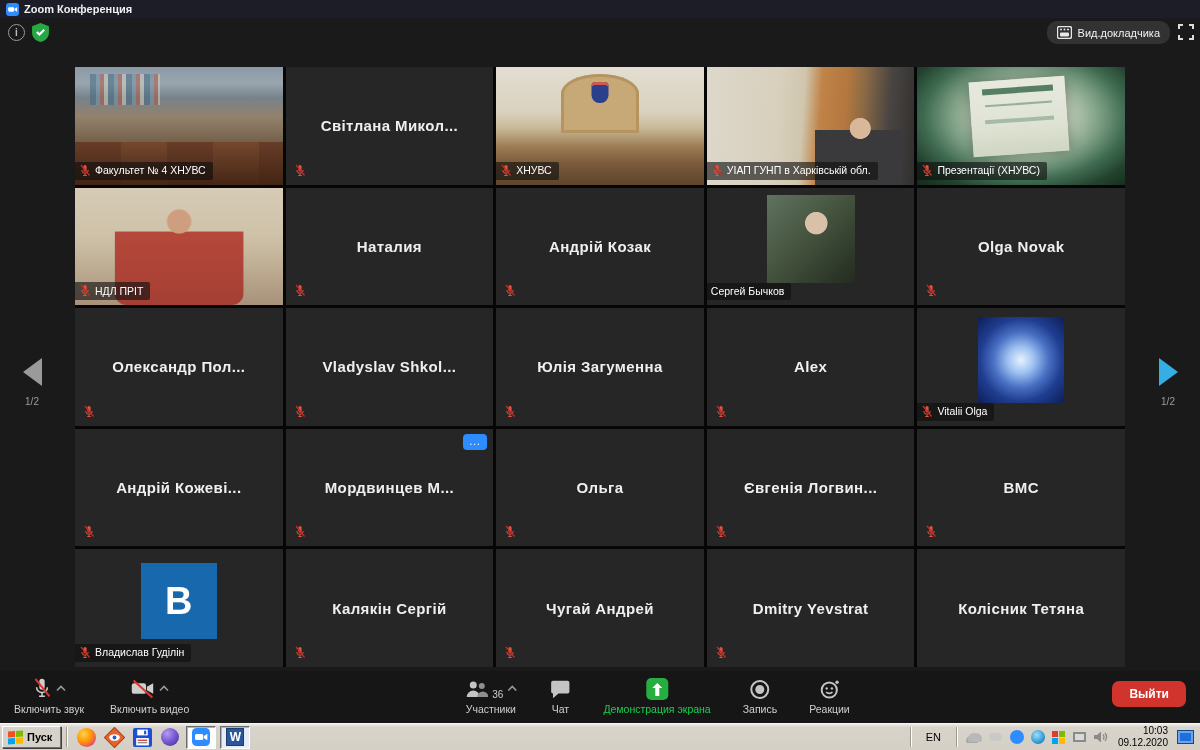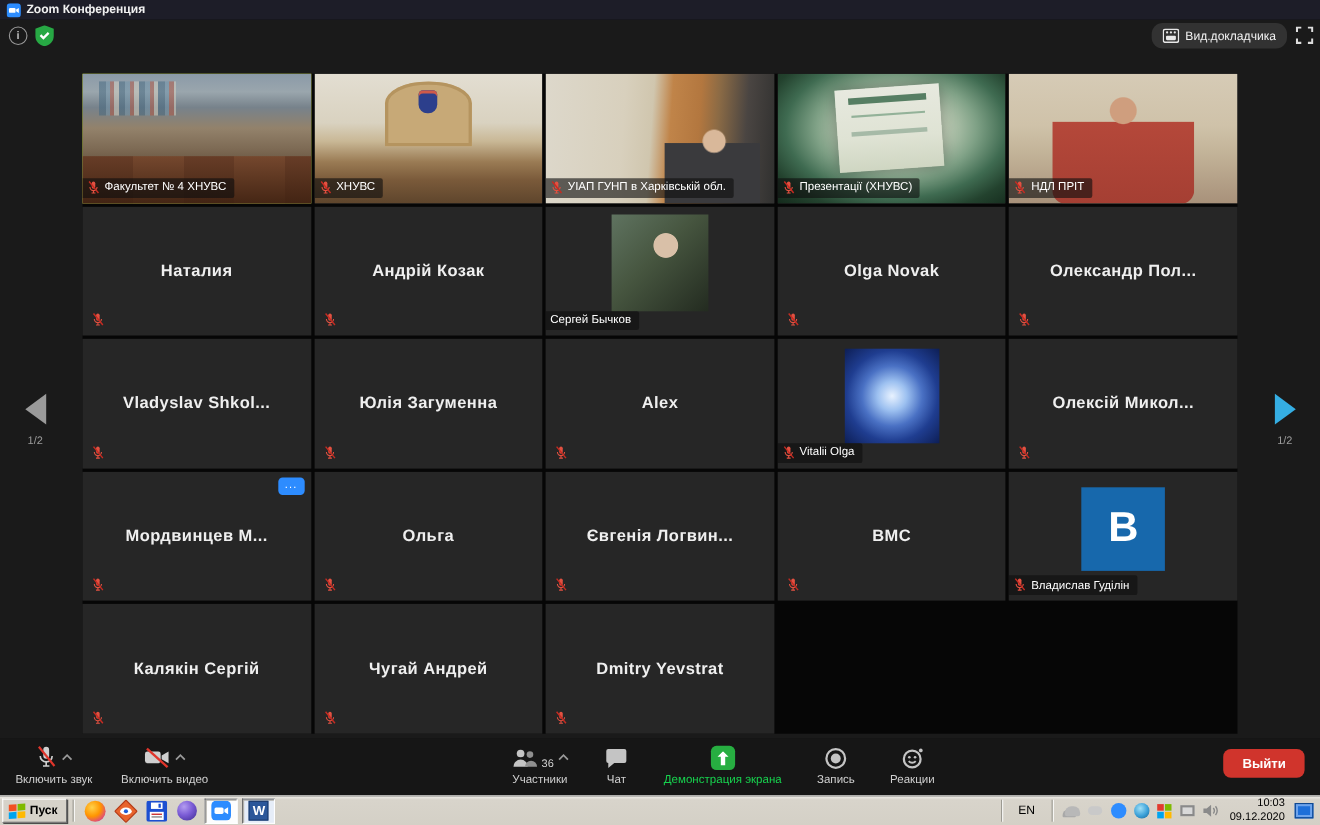--- a/index.html
+++ b/index.html
@@ -189,20 +189,29 @@
             <svg width="12" height="13" viewBox="0 0 24 26">
               <path d="M12 2a3.2 3.2 0 0 1 3.2 3.2v6.6a3.2 3.2 0 0 1-6.4 0V5.2A3.2 3.2 0 0 1 12 2z" fill="#e25141"></path>
               <path d="M5.5 12a6.5 6.5 0 0 0 13 0" stroke="#e25141" stroke-width="2" fill="none"></path>
               <path d="M12 18.5V23M8.5 23h7" stroke="#e25141" stroke-width="2"></path>
               <path d="M4 2l17 21" stroke="#c62b22" stroke-width="2.6"></path>
             </svg>
             <span>Факультет № 4 ХНУВС</span>
           </div>
         </div>
         <div class="tile">
+          <div class="center-name">Світлана Микол...</div>
+          <div class="tile-mic"><svg width="12" height="13" viewBox="0 0 24 26">
+              <path d="M12 2a3.2 3.2 0 0 1 3.2 3.2v6.6a3.2 3.2 0 0 1-6.4 0V5.2A3.2 3.2 0 0 1 12 2z" fill="#e25141"></path>
+              <path d="M5.5 12a6.5 6.5 0 0 0 13 0" stroke="#e25141" stroke-width="2" fill="none"></path>
+              <path d="M12 18.5V23M8.5 23h7" stroke="#e25141" stroke-width="2"></path>
+              <path d="M4 2l17 21" stroke="#c62b22" stroke-width="2.6"></path>
+            </svg></div>
+        </div>
+        <div class="tile">
           <div class="scene scene-hall"></div>
           <div class="tile-label">
             <svg width="12" height="13" viewBox="0 0 24 26">
               <path d="M12 2a3.2 3.2 0 0 1 3.2 3.2v6.6a3.2 3.2 0 0 1-6.4 0V5.2A3.2 3.2 0 0 1 12 2z" fill="#e25141"></path>
               <path d="M5.5 12a6.5 6.5 0 0 0 13 0" stroke="#e25141" stroke-width="2" fill="none"></path>
               <path d="M12 18.5V23M8.5 23h7" stroke="#e25141" stroke-width="2"></path>
               <path d="M4 2l17 21" stroke="#c62b22" stroke-width="2.6"></path>
             </svg>
             <span>ХНУВС</span>
           </div>
@@ -318,21 +327,21 @@
             <svg width="12" height="13" viewBox="0 0 24 26">
               <path d="M12 2a3.2 3.2 0 0 1 3.2 3.2v6.6a3.2 3.2 0 0 1-6.4 0V5.2A3.2 3.2 0 0 1 12 2z" fill="#e25141"></path>
               <path d="M5.5 12a6.5 6.5 0 0 0 13 0" stroke="#e25141" stroke-width="2" fill="none"></path>
               <path d="M12 18.5V23M8.5 23h7" stroke="#e25141" stroke-width="2"></path>
               <path d="M4 2l17 21" stroke="#c62b22" stroke-width="2.6"></path>
             </svg>
             <span>Vitalii Olga</span>
           </div>
         </div>
         <div class="tile">
-          <div class="center-name">Олексій Микол...</div>
+          <div class="center-name">Андрій Кожеві...</div>
           <div class="tile-mic"><svg width="12" height="13" viewBox="0 0 24 26">
               <path d="M12 2a3.2 3.2 0 0 1 3.2 3.2v6.6a3.2 3.2 0 0 1-6.4 0V5.2A3.2 3.2 0 0 1 12 2z" fill="#e25141"></path>
               <path d="M5.5 12a6.5 6.5 0 0 0 13 0" stroke="#e25141" stroke-width="2" fill="none"></path>
               <path d="M12 18.5V23M8.5 23h7" stroke="#e25141" stroke-width="2"></path>
               <path d="M4 2l17 21" stroke="#c62b22" stroke-width="2.6"></path>
             </svg></div>
         </div>
         <div class="tile">
           <div class="center-name">Мордвинцев М...</div>
           <div class="tile-mic"><svg width="12" height="13" viewBox="0 0 24 26">
@@ -401,20 +410,23 @@
             </svg></div>
         </div>
         <div class="tile">
           <div class="center-name">Dmitry Yevstrat</div>
           <div class="tile-mic"><svg width="12" height="13" viewBox="0 0 24 26">
               <path d="M12 2a3.2 3.2 0 0 1 3.2 3.2v6.6a3.2 3.2 0 0 1-6.4 0V5.2A3.2 3.2 0 0 1 12 2z" fill="#e25141"></path>
               <path d="M5.5 12a6.5 6.5 0 0 0 13 0" stroke="#e25141" stroke-width="2" fill="none"></path>
               <path d="M12 18.5V23M8.5 23h7" stroke="#e25141" stroke-width="2"></path>
               <path d="M4 2l17 21" stroke="#c62b22" stroke-width="2.6"></path>
             </svg></div>
+        </div>
+        <div class="tile">
+          <div class="center-name">Колісник Тетяна</div>
         </div>
       </div>
 
     <div class="page-nav page-left">
       <div class="tri-left"></div>
       <div class="page-label">1/2</div>
     </div>
     <div class="page-nav page-right">
       <div class="tri-right"></div>
       <div class="page-label">1/2</div>

